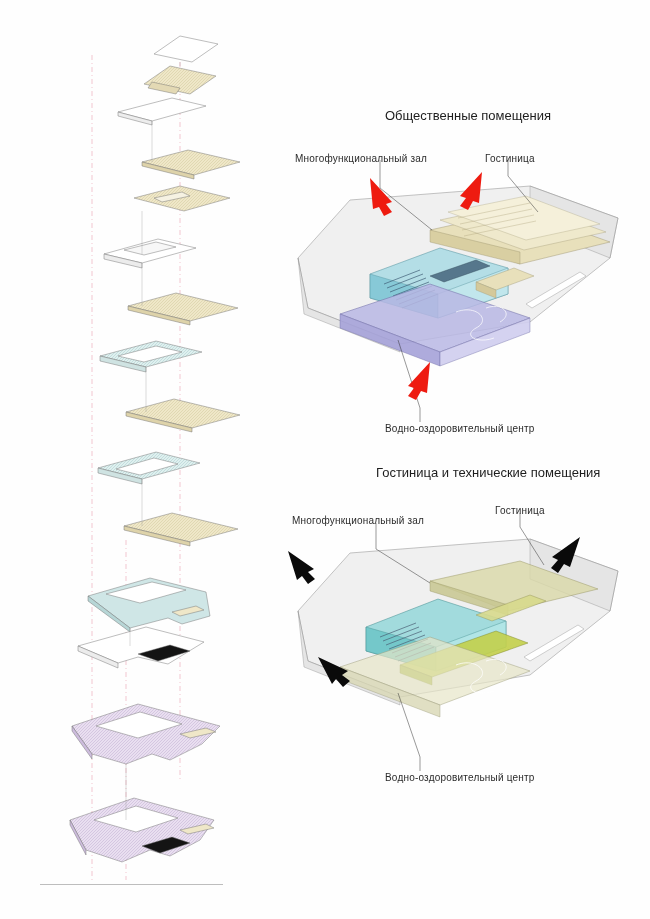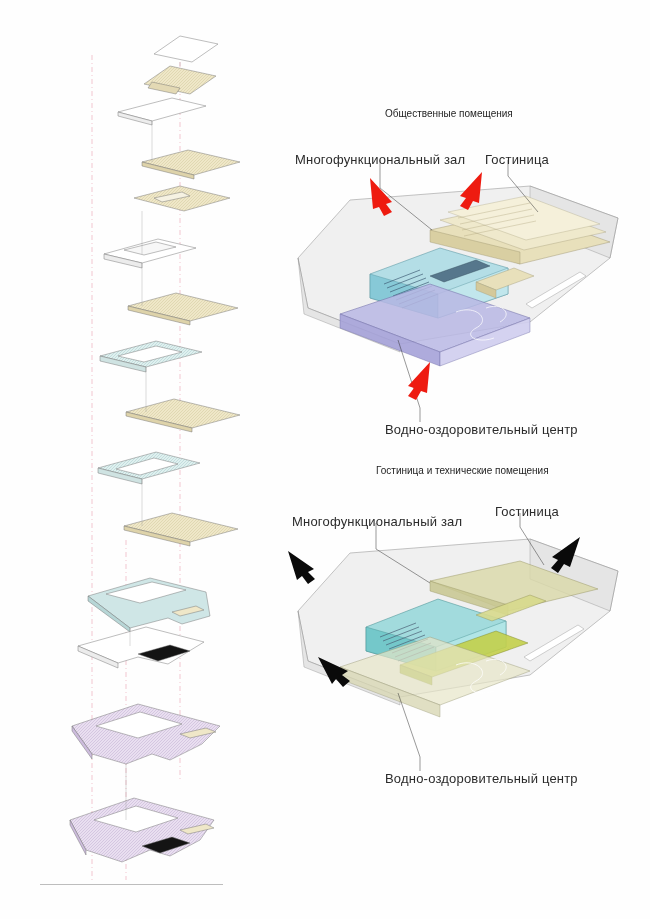--- a/index.html
+++ b/index.html
@@ -19,29 +19,29 @@
     left: 0; top: 0;
     width: 650px;
     height: 919px;
     background: #fefefe;
   }
   .panel {
     position: absolute;
   }
   .cap {
     position: absolute;
-    font-size: 13px;
+    font-size: 10px;
     color: #2b2b2b;
     letter-spacing: 0.2px;
     white-space: nowrap;
     line-height: 1.1;
   }
   .title {
     position: absolute;
-    font-size: 10px;
+    font-size: 13px;
     color: #1d1d1d;
     white-space: nowrap;
   }
   svg { display: block; overflow: visible; }
   .leader { stroke: #333; stroke-width: 0.5; fill: none; }
   .arrow-red { fill: #ee1b10; }
   .arrow-black { fill: #0a0a0a; }
   .footline {
     position: absolute;
     left: 40px; top: 884px;

